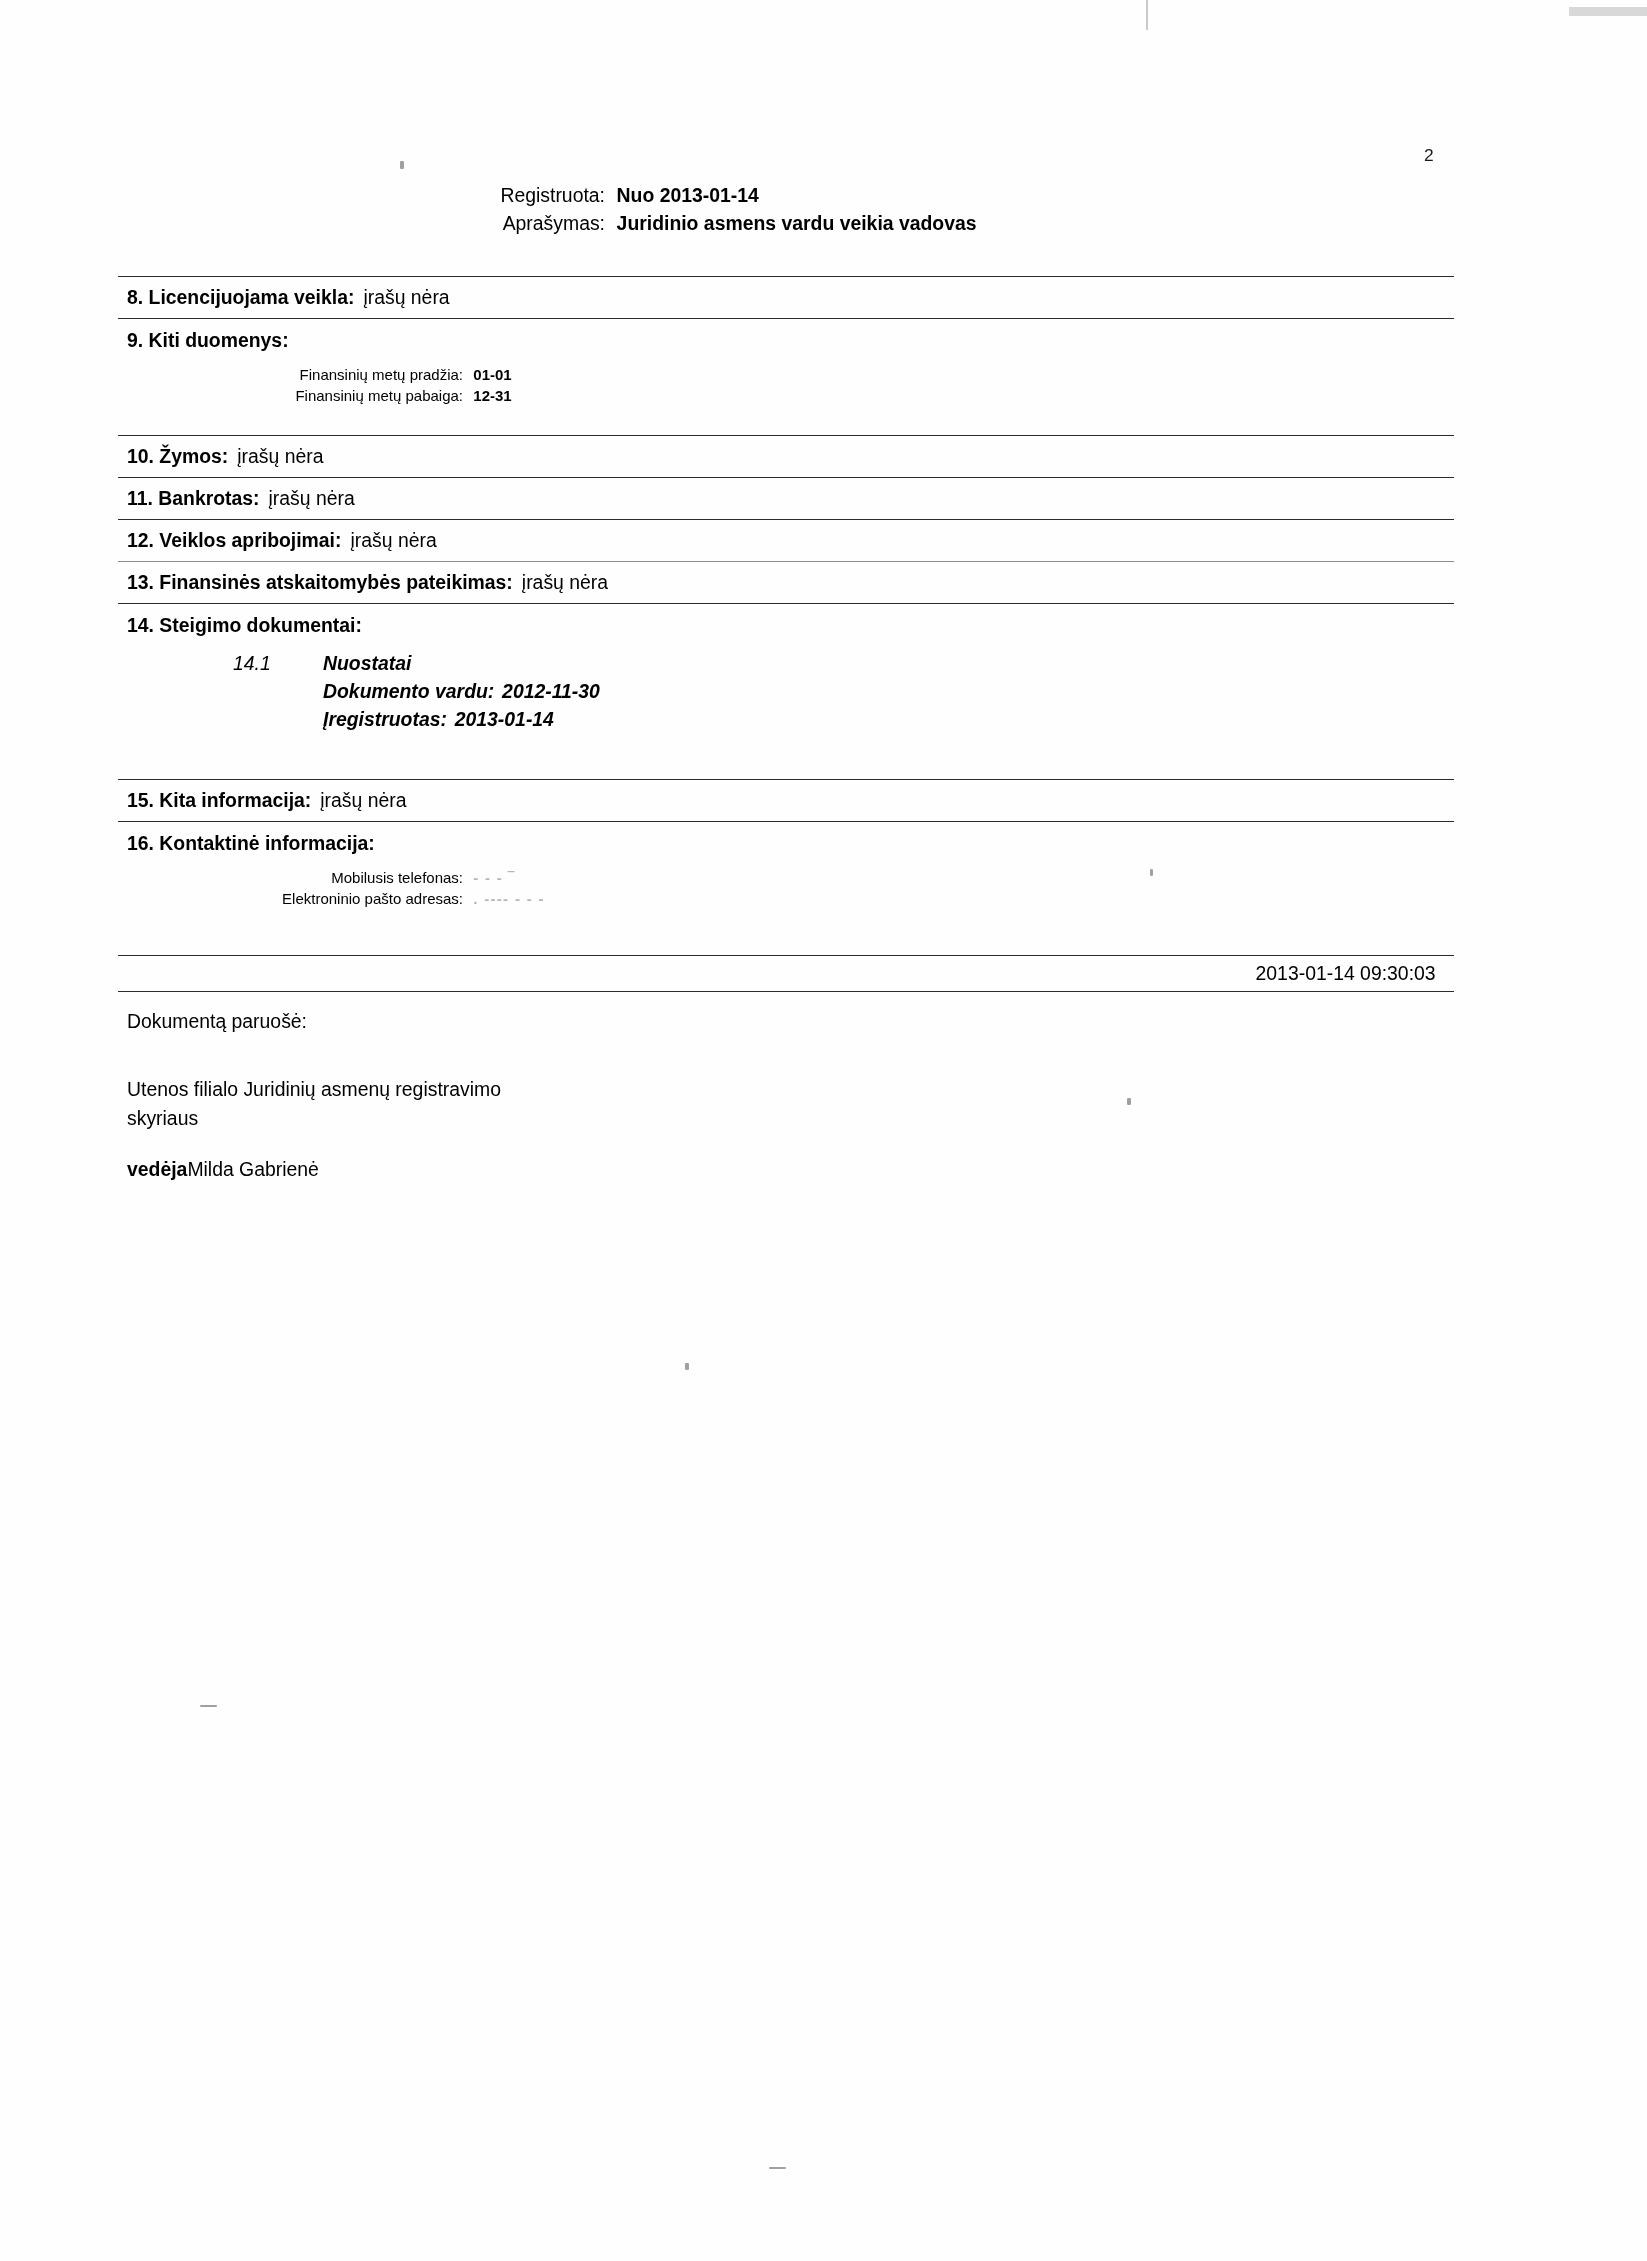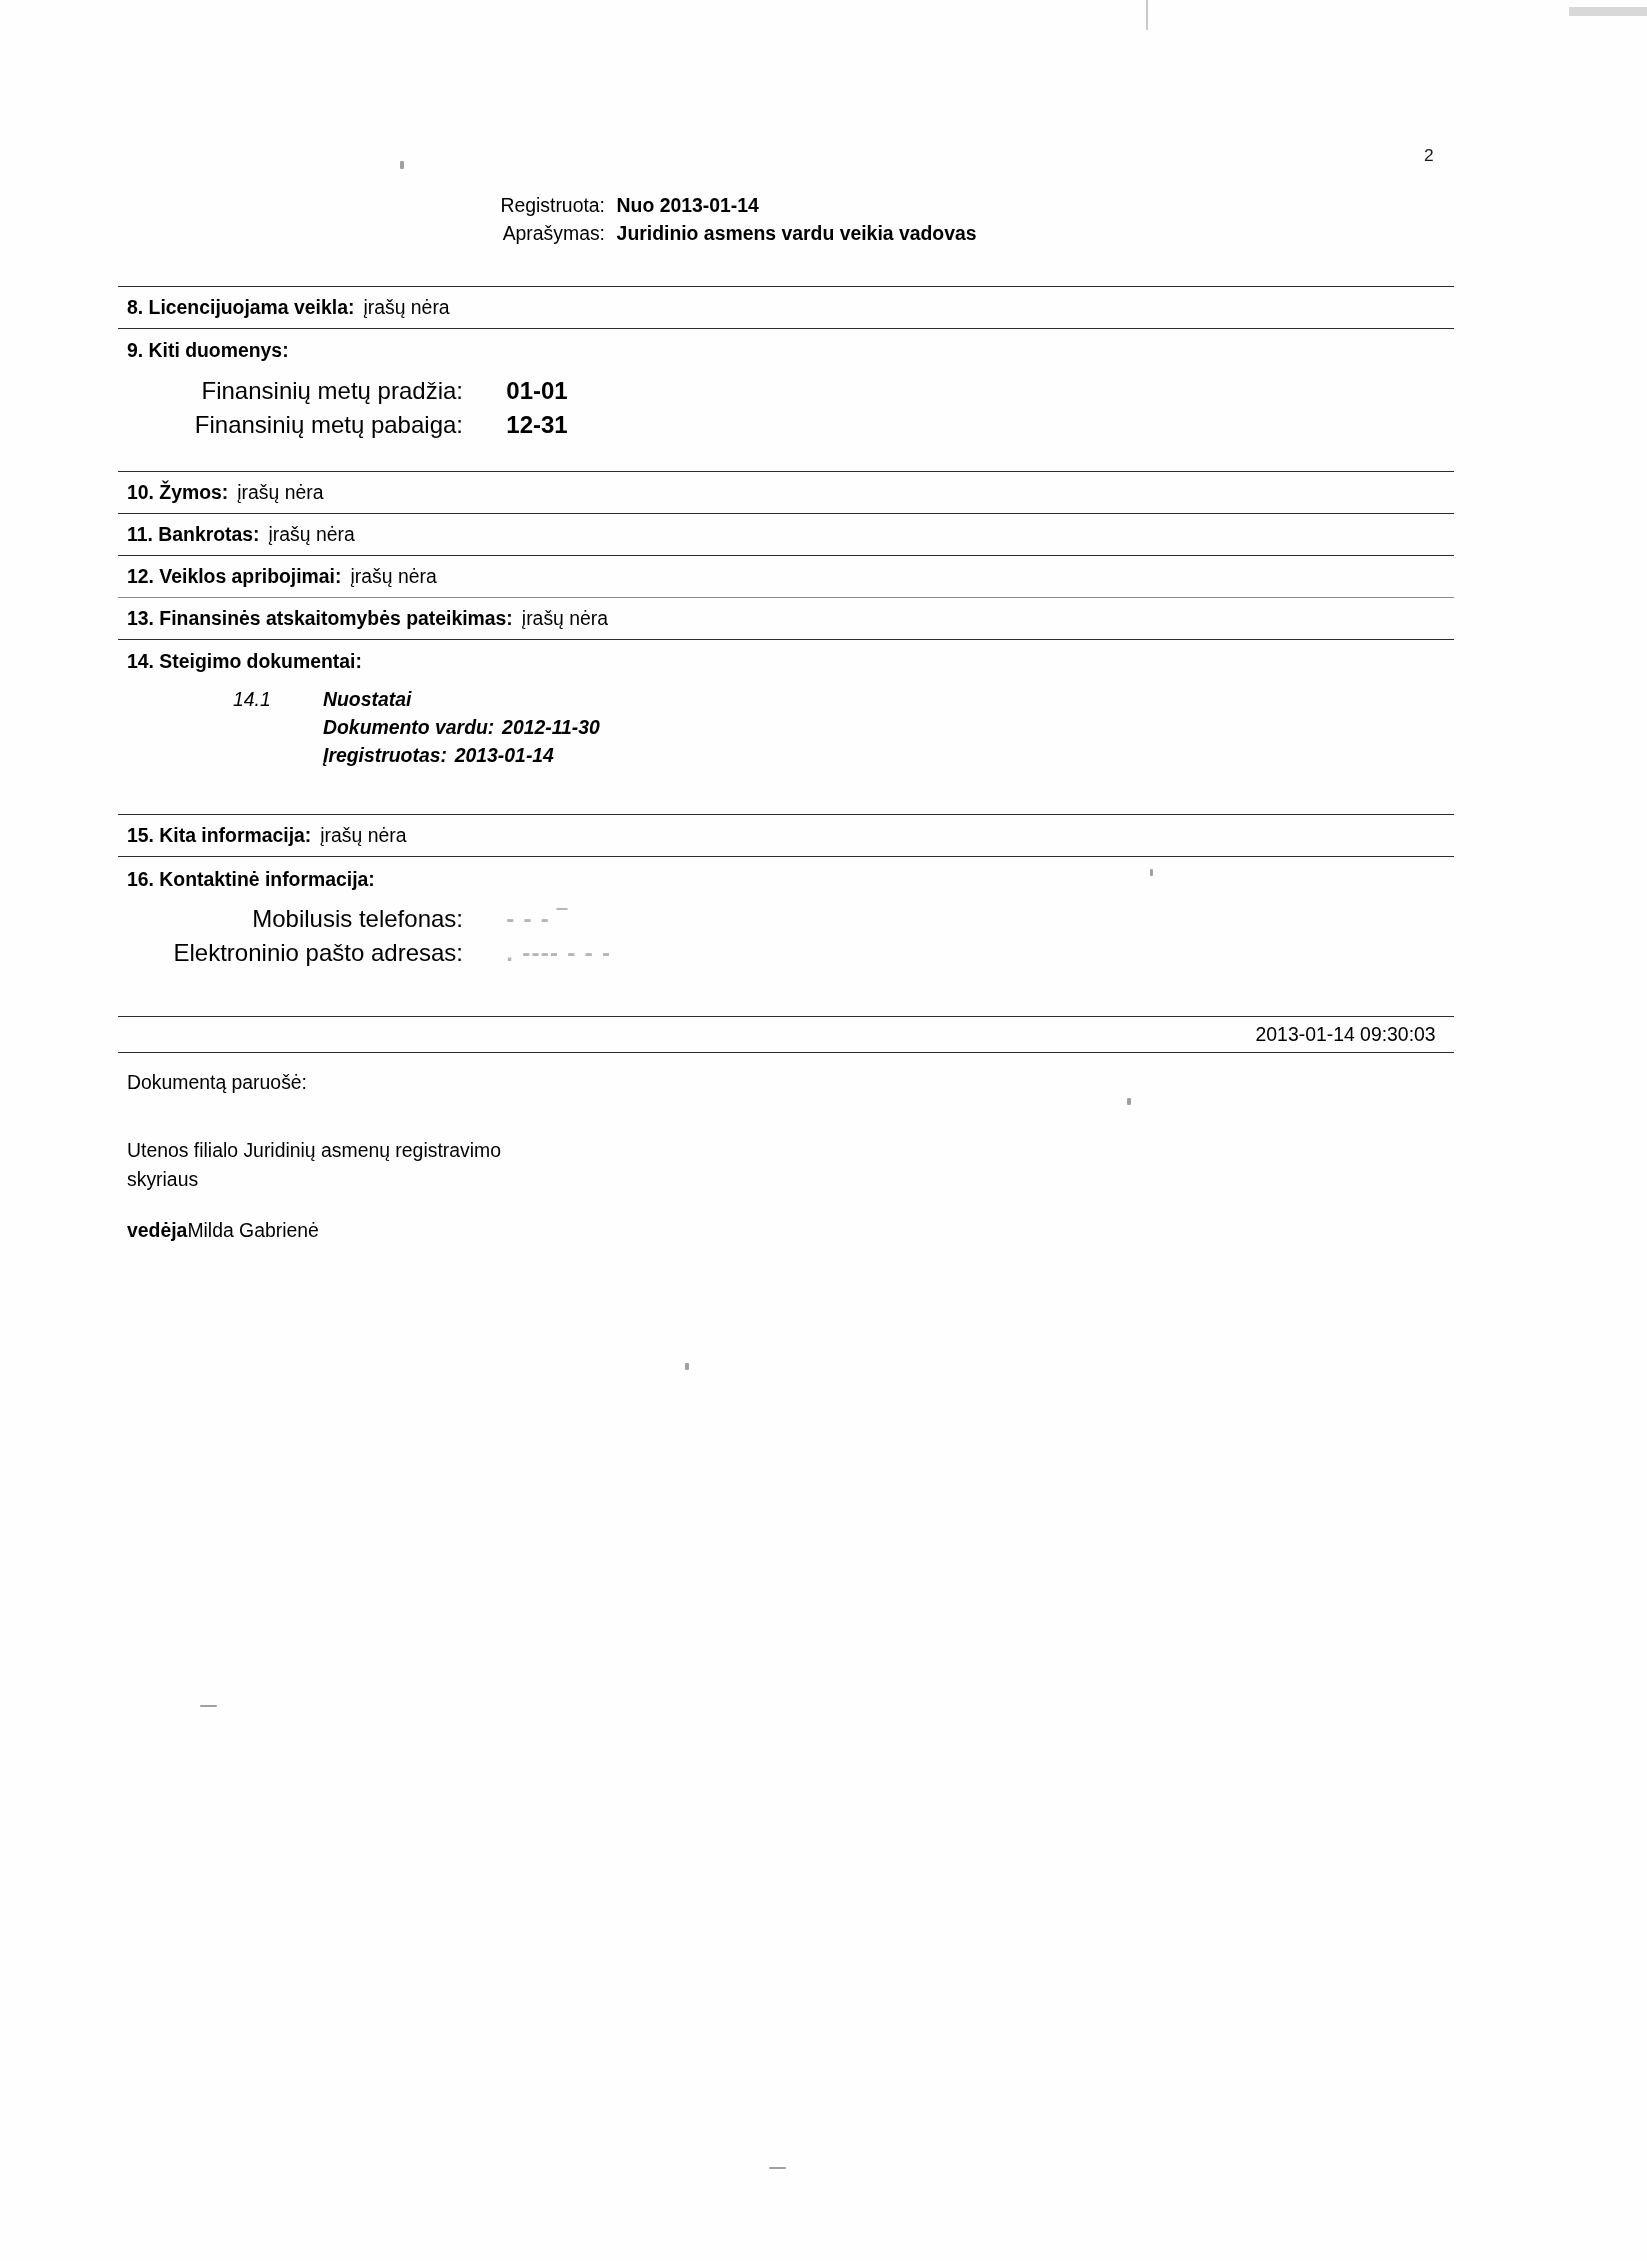--- a/index.html
+++ b/index.html
@@ -34,21 +34,21 @@
   .page-num {
     position: absolute;
     top: 145px;
     left: 1424px;
     font-size: 17.4px;
     color: #1a1a1a;
   }
   .content {
     position: absolute;
     left: 118px;
-    top: 192px;
+    top: 182px;
     width: 1337px;
   }
   .hdr-block {
     margin-left: 329px;
     line-height: 1.42;
   }
   .hdr-row {
     display: flex;
     font-size: 19.4px;
   }
@@ -84,23 +84,22 @@
     white-space: nowrap;
   }
   .val-plain {
     font-weight: normal;
   }
   .pad-sec {
     padding: 9px 0 9px 9px;
   }
   .subrow {
     display: flex;
-    font-size: 24px;
+    font-size: 15px;
     line-height: 1.42;
-    gap: 33px;
   }
   .sub-label {
     width: 336px;
     text-align: right;
     padding-right: 10.3px;
     white-space: nowrap;
   }
   .sub-value {
     font-weight: bold;
     white-space: nowrap;

